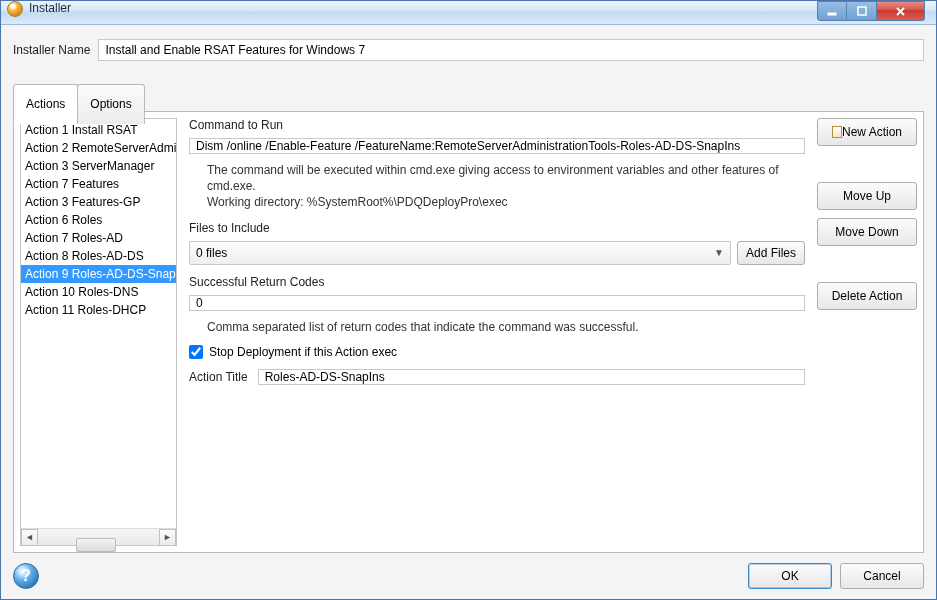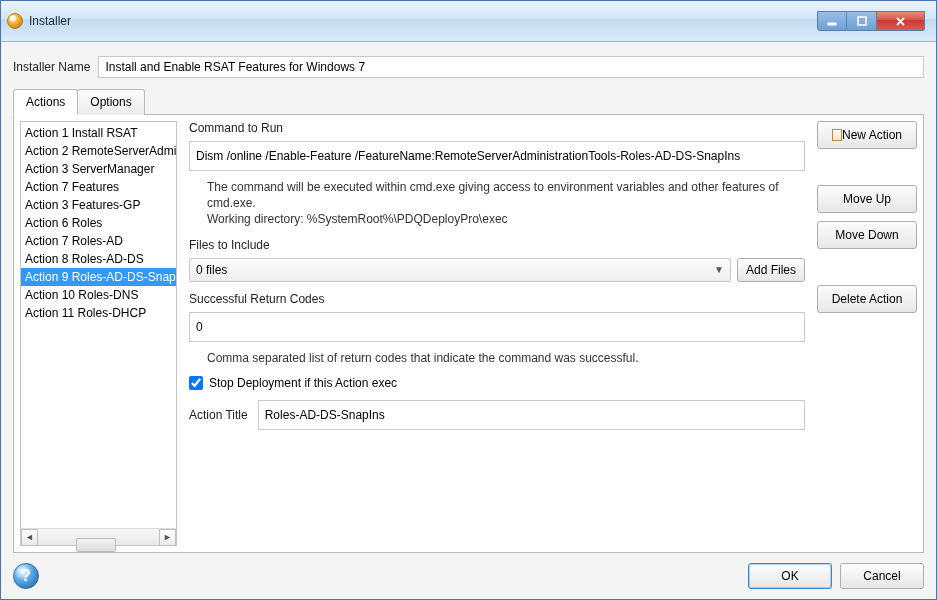--- a/index.html
+++ b/index.html
@@ -1,39 +1,39 @@
 <!DOCTYPE html>
 <html><head>
 <meta charset="utf-8">
 <style>
   * { box-sizing: border-box; margin: 0; padding: 0; }
   body { font-family: "Segoe UI", Tahoma, sans-serif; font-size: 12px; background: #5a81b4; width: 937px; height: 600px; overflow: hidden; }
 
   
   .window { width: 937px; height: 600px; background: #fff; border: 1px solid #4b75aa; box-shadow: 0 0 8px rgba(0,0,0,.3); display: flex; flex-direction: column; }
-  .titlebar { height: 41px; background: linear-gradient(#eaf3fc,#d4e6f7 45%,#c2daf0 46%,#d9ebfb); display: flex; align-items: center; padding: 0 11px 0 6px; border-bottom: 1px solid #9db8d8; }
+  .titlebar { height: 24px; background: linear-gradient(#eaf3fc,#d4e6f7 45%,#c2daf0 46%,#d9ebfb); display: flex; align-items: flex-start; padding: 0 11px 0 6px; border-bottom: 1px solid #9db8d8; }
   .titlebar .icon { width: 16px; height: 16px; margin-right: 6px; border-radius: 50%; background: radial-gradient(circle at 35% 30%, #fff 0 15%, #f7c24a 30%, #d88a1a 70%); border: 1px solid #b77a18; }
   .titlebar .title { color: #1a2a3a; font-size: 12px; }
   .winbtns { margin-left: auto; display: flex; height: 20px; }
   .winbtn { width: 30px; height: 20px; border: 1px solid #5c7fa8; border-left: none; display:flex; align-items:center; justify-content:center; color:#fff; font-size:11px; cursor:pointer; }
   .winbtn.min { background: linear-gradient(#98bde4,#6fa0d6); border-left:1px solid #5c7fa8; border-top-left-radius:0; border-bottom-left-radius:3px;}
   .winbtn.max { background: linear-gradient(#98bde4,#6fa0d6); }
   .winbtn.close { width: 48px; background: linear-gradient(#e78b82,#d9534a 45%,#c93a30 46%,#de5a50); border-bottom-right-radius:3px;}
   .winbtn svg { fill:#fff; stroke:#fff; }
 
   
   .client { flex: 1; background: #f4f4f4; padding: 8px 12px 10px 12px; display: flex; flex-direction: column; }
 
   .row-name { display: flex; align-items: center; margin: 6px 0 10px 0; }
   .row-name label { margin-right: 8px; color: #222; }
   .row-name input { flex: 1; height: 22px; border: 1px solid #c9c9c9; background: #fff; padding: 0 6px; font-family: inherit; font-size: 12px; }
 
   
   .tabs { display: flex; position: relative; }
-  .tab { padding: 5px 12px; border: 1px solid #b9b9b9; border-bottom: none; background: linear-gradient(#fbfbfb,#ececec); margin-right: -1px; position: relative; top: 1px; cursor: pointer; border-top-left-radius:3px; border-top-right-radius:3px;}
+  .tab { padding: 12px 12px; border: 1px solid #b9b9b9; border-bottom: none; background: linear-gradient(#fbfbfb,#ececec); margin-right: -1px; position: relative; top: 13px; cursor: pointer; border-top-left-radius:3px; border-top-right-radius:3px;}
   .tab.active { background: #fff; border-bottom: 1px solid #fff; z-index: 2; }
   .tabpanel { border: 1px solid #b9b9b9; background: #fff; flex: 1; display: flex; padding: 6px; }
 
   
   .action-list-wrap { width: 157px; display:flex; flex-direction:column; border:1px solid #c6c6c6; background:#fff; margin-right:6px;gap:8px; }
   .action-list { flex:1; overflow:hidden; list-style:none; padding-top:2px;}
   .action-list li { padding: 1px 4px; white-space: nowrap; overflow:hidden; cursor:pointer; font-size:12px; line-height:16px;}
   .action-list li.selected { background:#3399ff; color:#fff; }
   .hscroll { height:17px; border-top:1px solid #dcdcdc; background:linear-gradient(#f6f6f6,#e9e9e9); display:flex; align-items:center; }
   .hscroll .arrow { width:17px; height:17px; border:1px solid #c0c0c0; background:linear-gradient(#fcfcfc,#ebebeb); display:flex; align-items:center; justify-content:center; font-size:9px; color:#555;}
@@ -43,21 +43,21 @@
   
   .side-buttons { width:100px; display:flex; flex-direction:column; gap:8px; margin-left:6px;}
   .side-buttons .group2 { margin-top:28px; display:flex; flex-direction:column; gap:8px;}
   .side-buttons .group3 { margin-top:28px; display:flex; flex-direction:column;}
   .btn { height:28px; border:1px solid #adadad; border-radius:3px; background:linear-gradient(#fcfcfc,#e7e7e7); display:flex; align-items:center; justify-content:center; cursor:pointer; font-size:12px; padding:0 6px; }
   .btn .doc { width:10px; height:12px; border:1px solid #b39040; background:linear-gradient(#fff,#f3e8c4); }
 
   
   .form-col { flex:1; overflow:hidden; display:flex; flex-direction:column; gap:6px; padding:0 6px; }
   .label { color:#222; }
-  .textbox { width:100%; height:16px; border:1px solid #c9c9c9; background:#fff; padding:14px 6px; font-family:inherit; font-size:12px; }
+  .textbox { width:100%; height:16px; border:1px solid #c9c9c9; background:#fff; padding:0 6px; font-family:inherit; font-size:12px; }
   .helptext { color:#333; padding:2px 0 0 18px; line-height:1.35; }
   .files-row { display:flex; gap:6px; align-items:center;border-radius:10px; }
   .combo { flex:1; height:24px; border:1px solid #c9c9c9; background:linear-gradient(#fcfcfc,#efefef); display:flex; align-items:center; padding:0 6px; cursor:pointer; border-radius:2px; }
   .combo .chev { margin-left:auto; font-size:10px; color:#555; }
   .small-btn { height:24px; padding:0 8px; border:1px solid #adadad; background:linear-gradient(#fcfcfc,#e7e7e7); border-radius:3px; cursor:pointer; font-size:12px; }
   .checkbox-row { display:flex; align-items:center; gap:6px; margin-top:4px;}
   .checkbox-row input[type=checkbox]{ width:14px; height:14px; }
   .title-row { display:flex; align-items:center; gap:10px; margin-top:4px;}
   .title-row .textbox { flex:1; }
 

